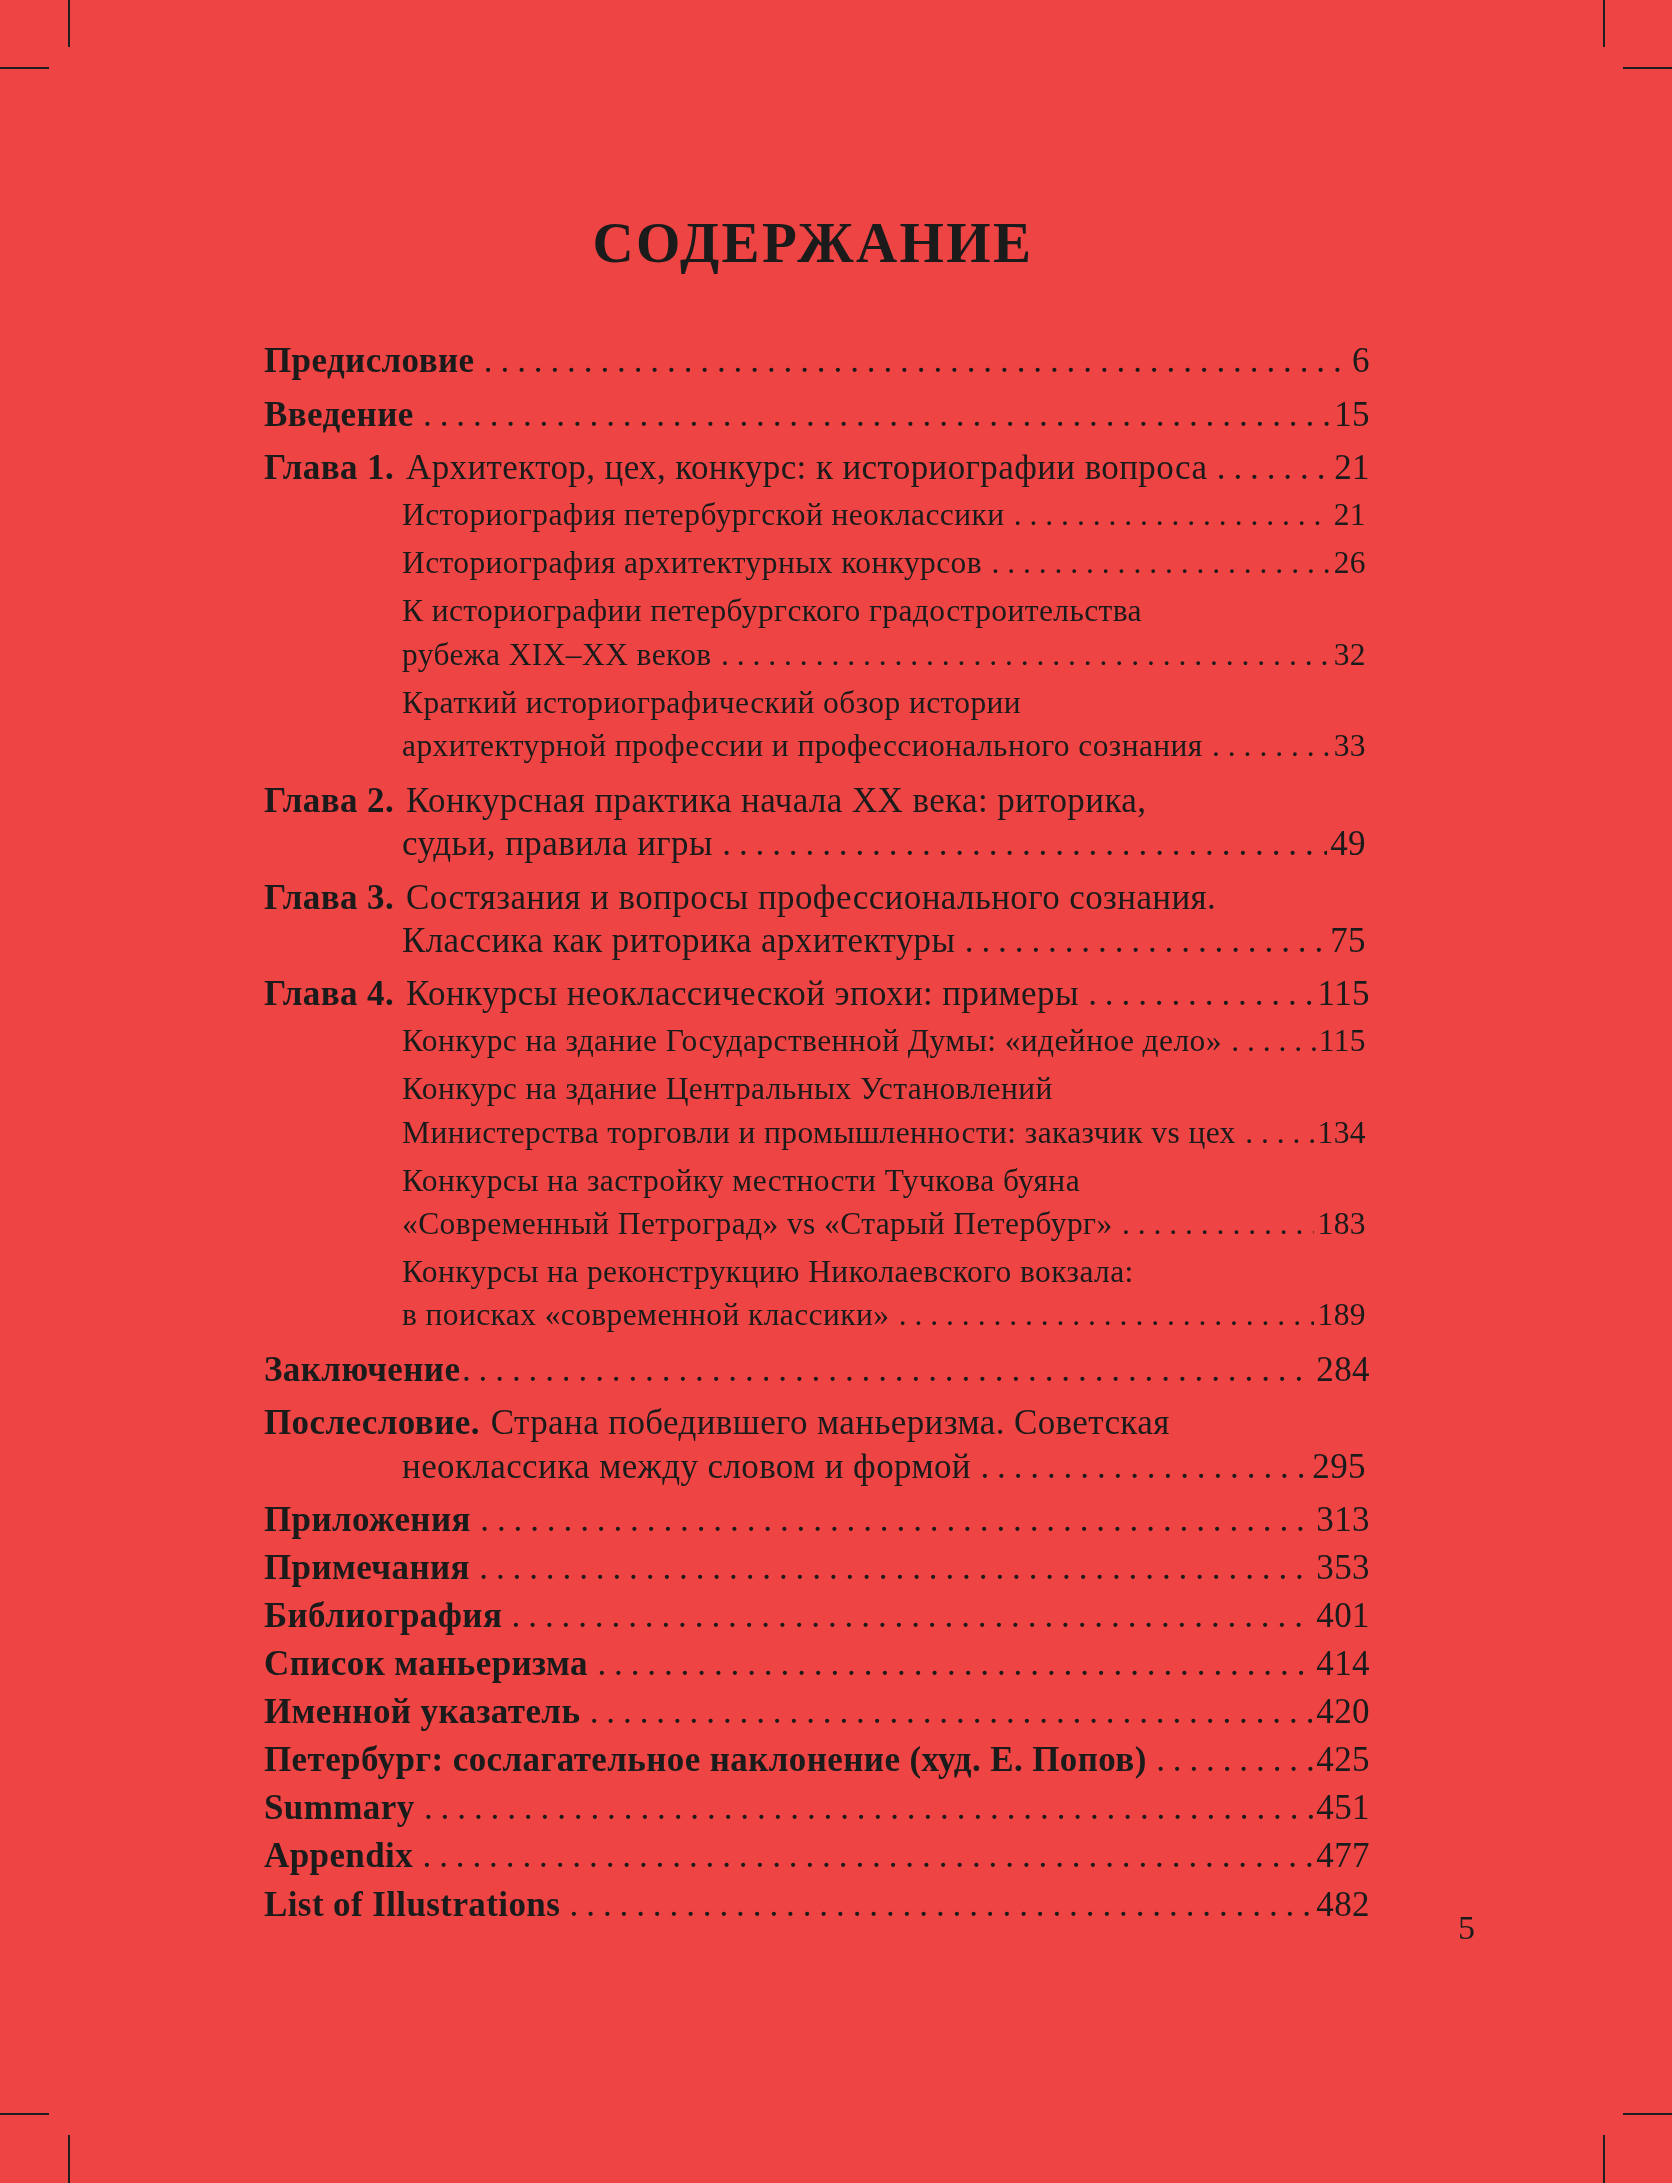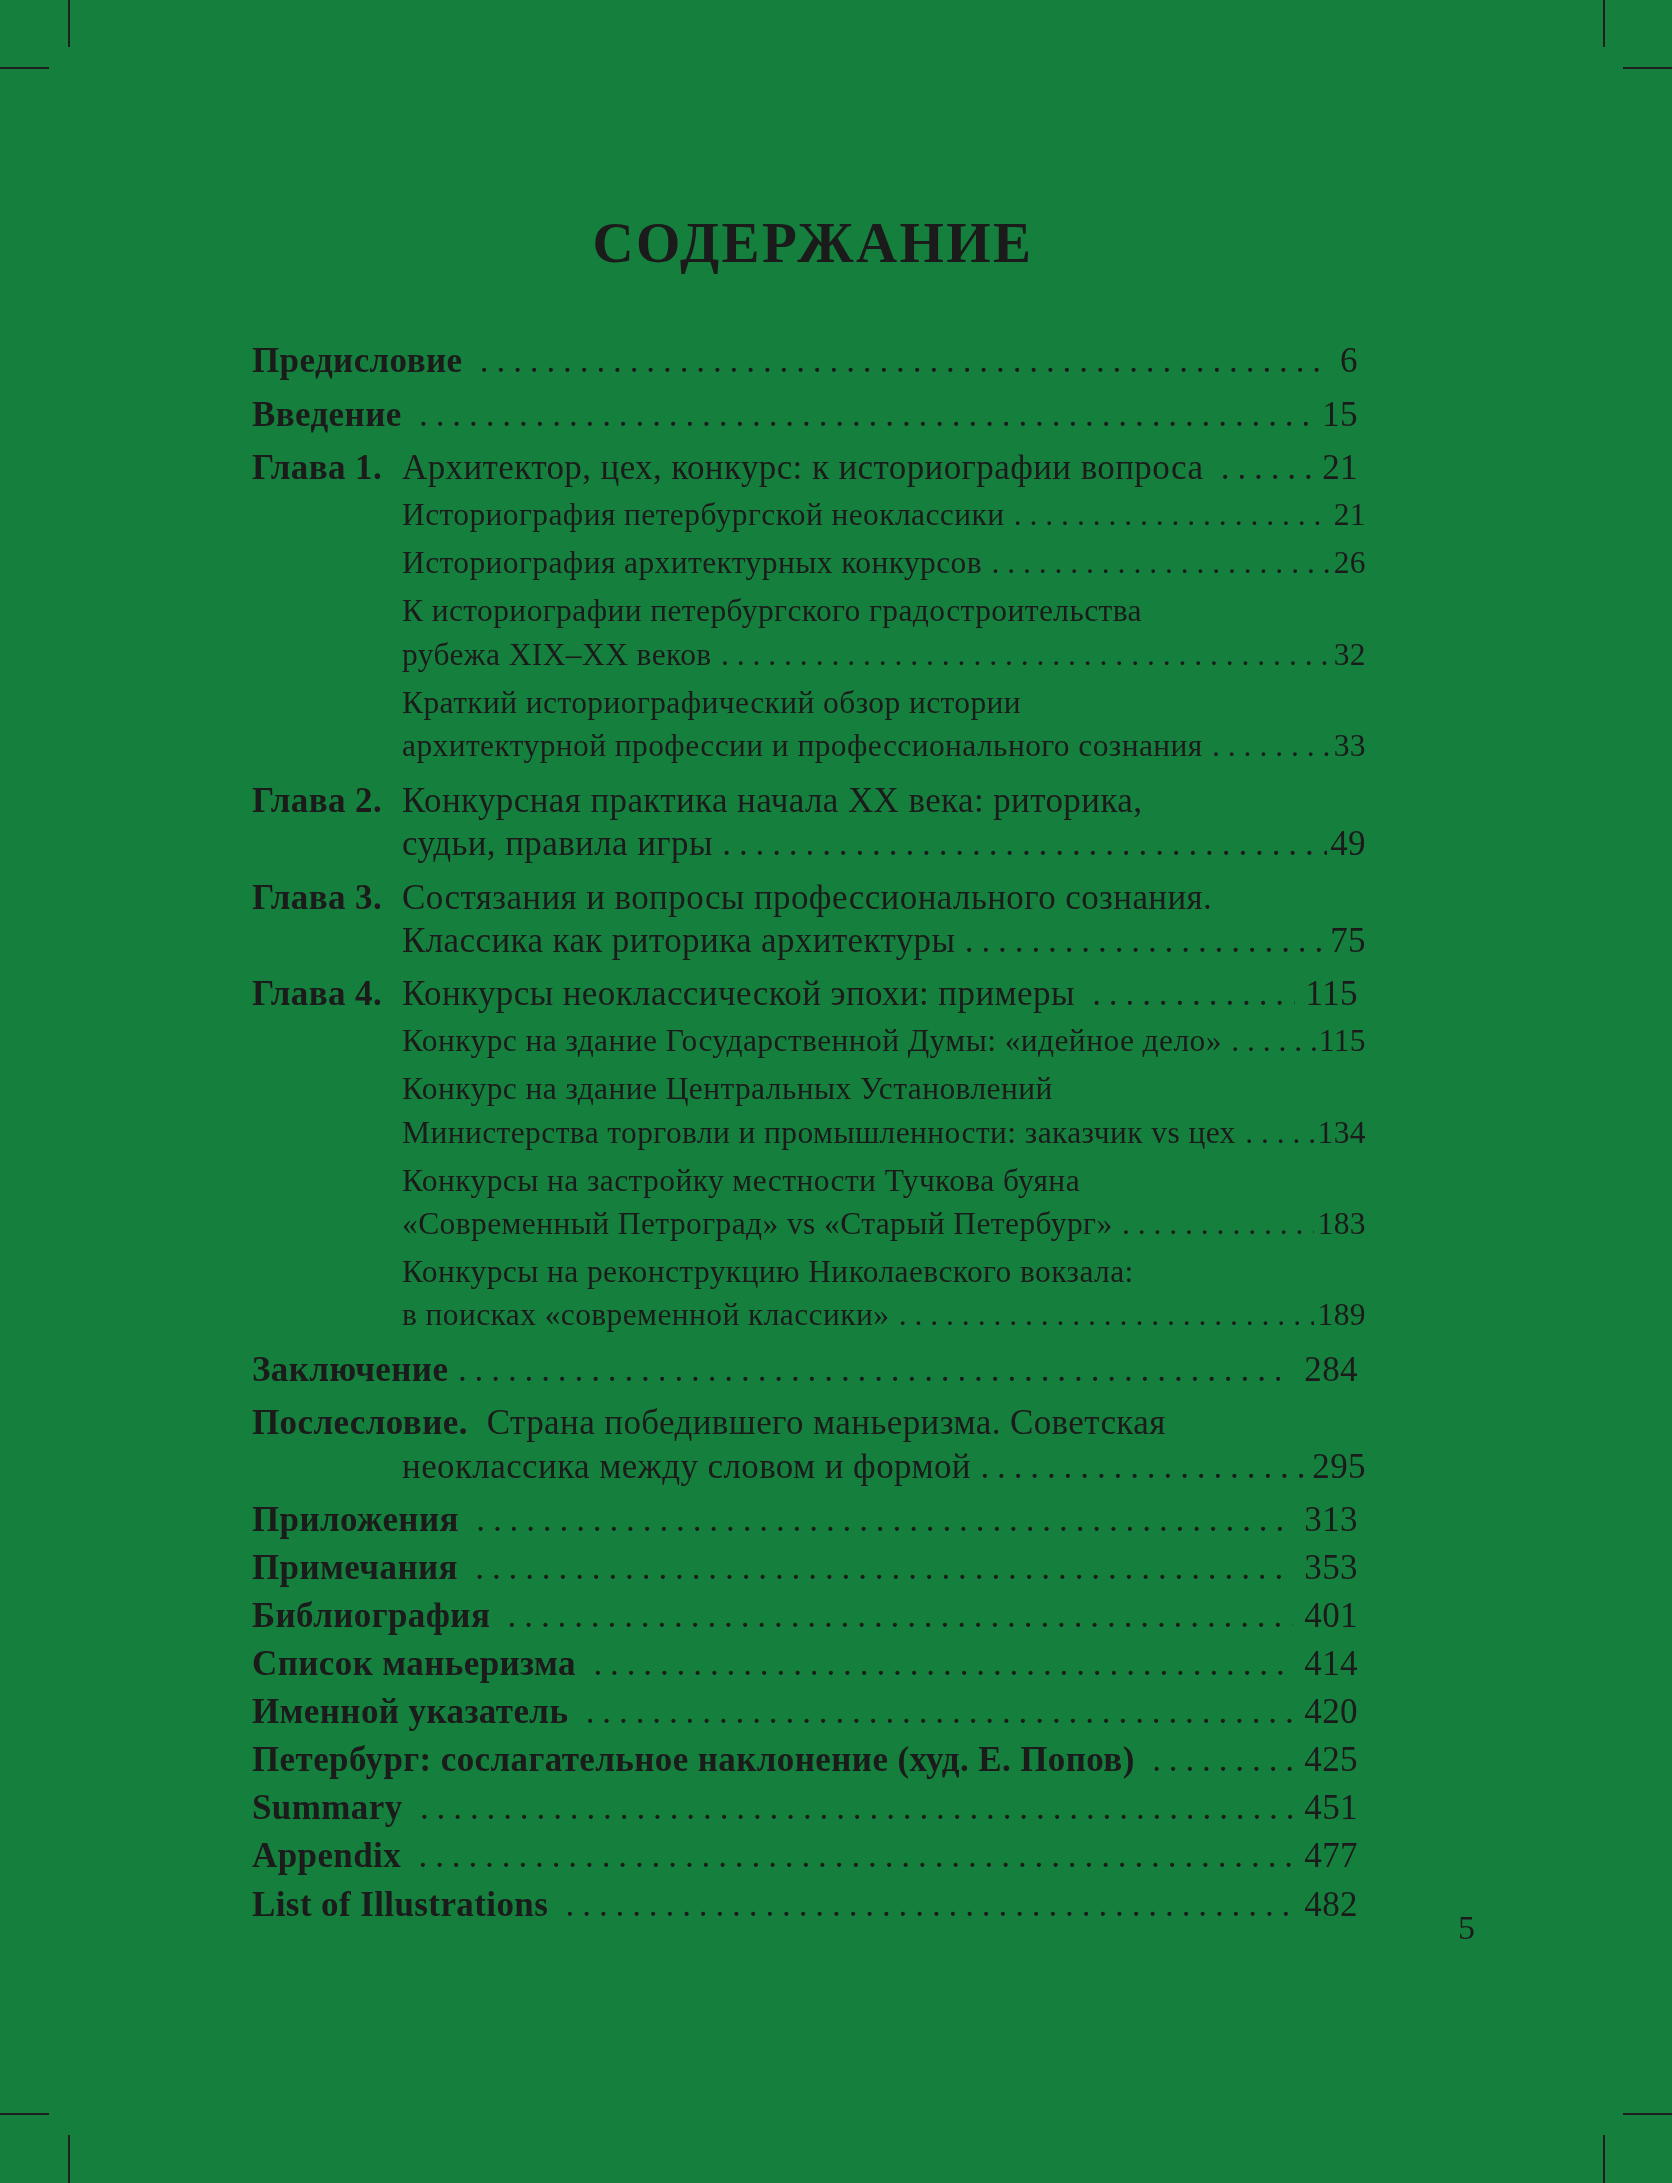--- a/index.html
+++ b/index.html
@@ -1,35 +1,35 @@
 <!DOCTYPE html>
 <html style="font-size:12.6px"><head>
 <meta charset="utf-8">
 <style>
   html,body { margin:0; padding:0; background:#e8e8e8; }
   .page {
     position:relative;
     width:1672px; height:2183px;
-    background:#15803d;
+    background:#ef4444;
     font-family:"Liberation Serif","DejaVu Serif",serif;
     color:#1b1b1b;
     overflow:hidden;
   }
   .crop { position:absolute; background:#1f1f1f; }
   .title {
     position:absolute; left:260px; width:1106px; top:211px;
     font-size:57px; font-weight:bold; letter-spacing:2.4px;
     text-align:center; line-height:63px; white-space:nowrap;
   }
   .row {
     position:absolute; display:flex; align-items:baseline;
     white-space:nowrap; line-height:44px; font-size:35px;
     letter-spacing:0.4px;
   }
-  .row.main { left:252px; width:1106px;gap:8px; }
+  .row.main { left:264px; width:1106px; }
   .row.cont { left:402px; width:964px; }
   .row.sub  { left:402px; width:964px; font-size:31.5px; line-height:41px;align-items:flex-end; }
   .b { font-weight:bold; }
   .chlabel { flex:0 0 142px; font-weight:bold; }
   .txt { flex:0 0 auto; }
   .gap { margin-left:11px; }
   .leader {
     flex:1 1 0; overflow:hidden; min-width:0;
     margin:0 3.1px 0 9.4px; letter-spacing:7.9px;
   }

